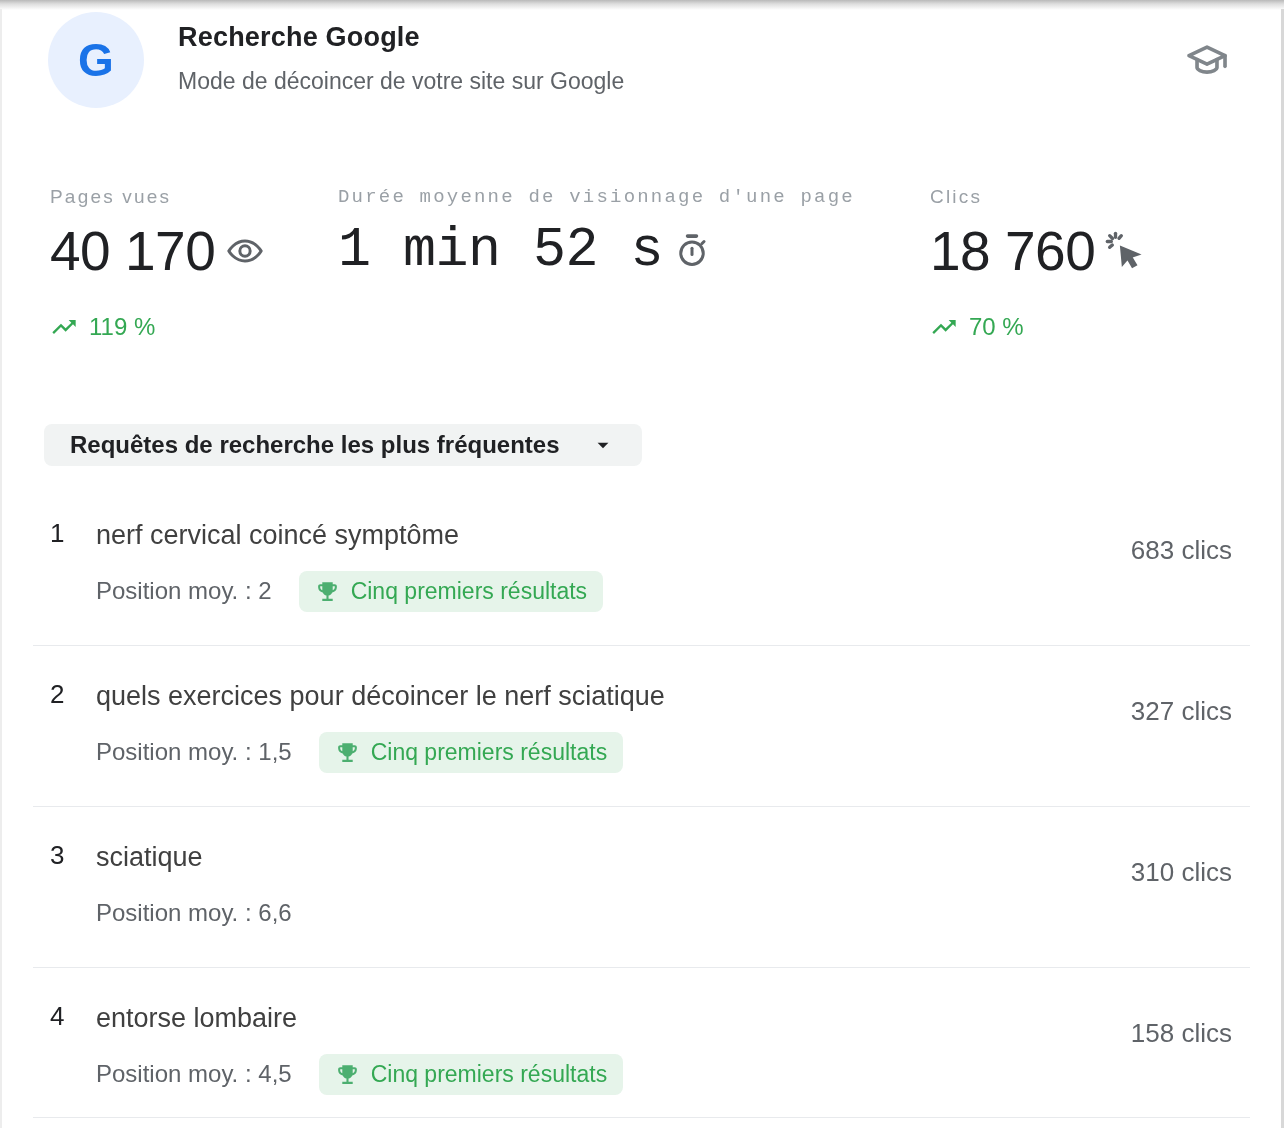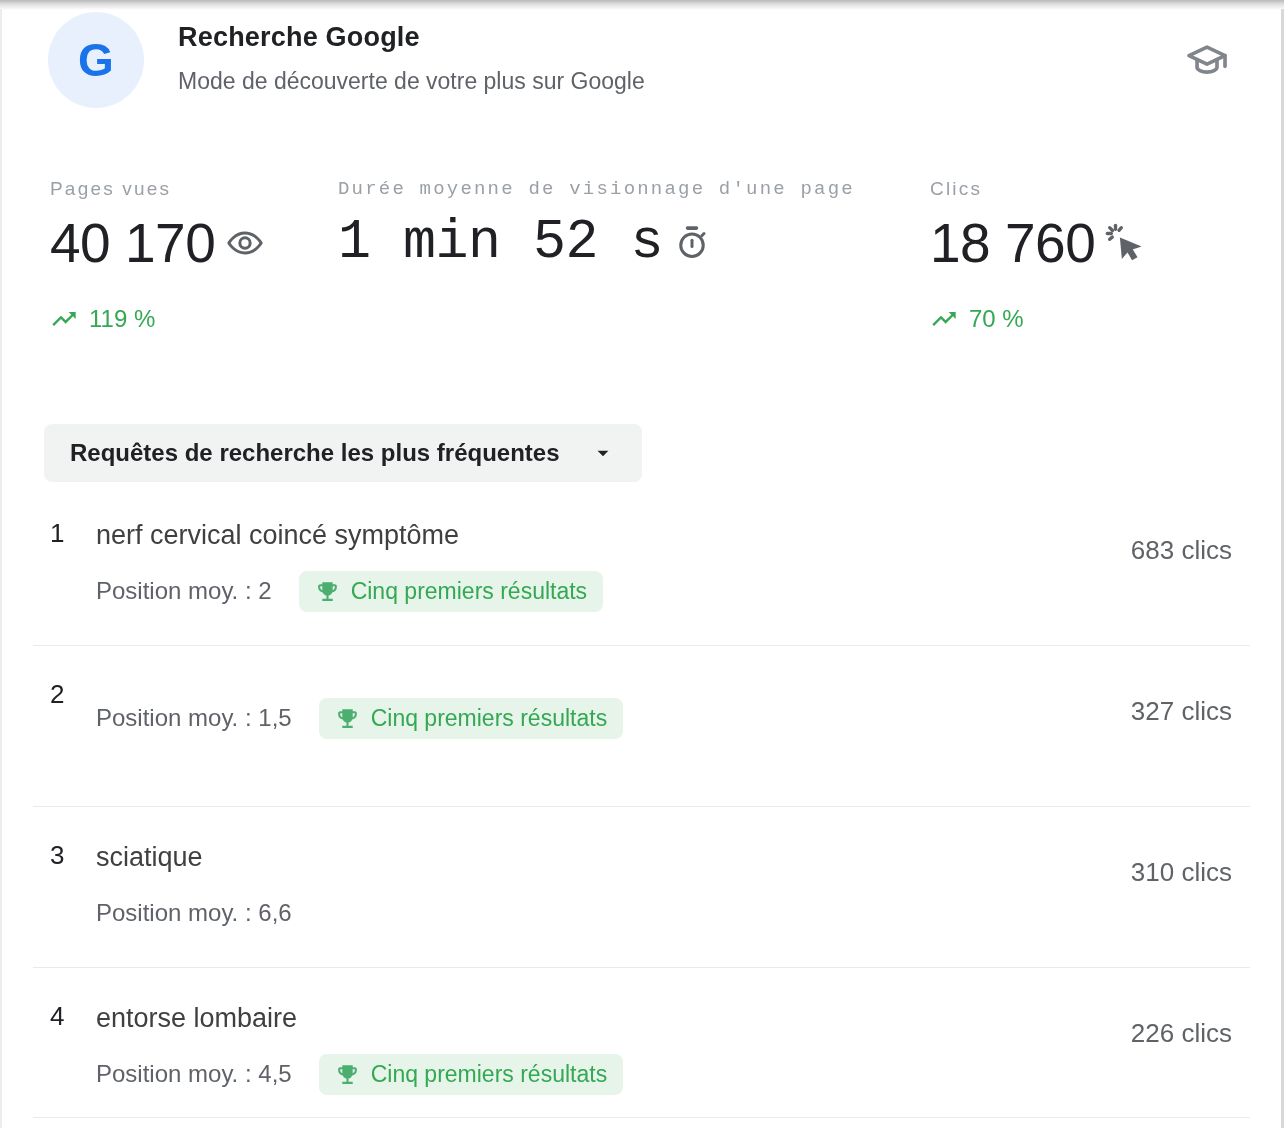--- a/index.html
+++ b/index.html
@@ -18,34 +18,34 @@
   .header { position:absolute; top:12px; left:48px; display:flex; align-items:flex-start; }
   .avatar { width:96px; height:96px; border-radius:50%; background:#e8f0fe;
     display:flex; align-items:center; justify-content:center; }
   .avatar span { font-size:46px; font-weight:700; color:#1a73e8; }
   .header-text { margin-left:34px; padding-top:10px; }
   .page-title { font-size:27px; font-weight:600; color:#202124; letter-spacing:.2px; }
   .page-subtitle { margin-top:15px; font-size:23px; font-weight:400; color:#5f6368; }
   .school-btn { position:absolute; top:38px; right:54px; width:46px; height:46px; cursor:pointer; }
 
   
-  .stats { position:absolute; top:178px; left:0; right:0; height:170px; }
+  .stats { position:absolute; top:186px; left:0; right:0; height:170px; }
   .stat { position:absolute; top:0; }
   .stat-1 { left:50px; } .stat-2 { left:338px;font-family:Liberation Mono, monospace; } .stat-3 { left:930px; }
   .stat-label { font-size:19px; font-weight:500; color:#9aa0a6; letter-spacing:2.2px; }
   .stat-value-row { margin-top:13px; display:flex; align-items:center; }
   .stat-value { font-size:55px; font-weight:400; color:#202124; letter-spacing:-.5px; line-height:1.1; }
   .stat-value-icon { margin-left:10px; display:flex; }
   .stat-trend { margin-top:31px; display:flex; align-items:center; gap:11px;
     font-size:24px; font-weight:500; }
   .trend-up   { color:#34a853; }
   .trend-down { color:#80868b; }
 
   
-  .chip { position:absolute; top:424px; left:44px; height:58px; border-radius:8px;
+  .chip { position:absolute; top:424px; left:44px; height:42px; border-radius:8px;
     background:#f1f3f3; display:flex; align-items:center; gap:30px; padding:0 26px;
     cursor:pointer; }
   .chip-label { font-size:24px; font-weight:600; color:#202124; }
 
   
   .qlist { position:absolute; top:485px; left:0; right:0; }
   .qrow { position:relative; }
   .qrow-1,.qrow-2,.qrow-3 { height:161px; }
   .qrow-4 { height:150px; }
   .rank { position:absolute; left:50px; top:33px; font-size:26px; font-weight:500; color:#202124; }
@@ -68,21 +68,21 @@
   <div class="top-shadow"></div>
   <div class="edge-left"></div>
   <div class="edge-right"></div>
 
   <div class="header">
     <div class="avatar">
       <span>G</span>
     </div>
     <div class="header-text">
       <div class="page-title">Recherche Google</div>
-      <div class="page-subtitle">Mode de découverte de votre plus sur Google</div>
+      <div class="page-subtitle">Mode de décoincer de votre site sur Google</div>
     </div>
   </div>
   <div class="school-btn">
     <svg class="icon" width="46" height="46" viewBox="0 0 24 24" fill="none" stroke="#80868b" stroke-width="1.9" stroke-linejoin="round" stroke-linecap="round">
       <path d="M2.6 9.2 12 4.8l9.4 4.4L12 13.6 2.6 9.2z"></path>
       <path d="M6.8 11.3v4.1c0 1 2.3 2.4 5.2 2.4s5.2-1.4 5.2-2.4v-4.1"></path>
       <path d="M21.4 9.2v5.6"></path>
     </svg>
   </div>
 
@@ -177,20 +177,21 @@
           </span>
         </div>
       </div>
       <div class="clicks">683 clics</div>
       <div class="divider"></div>
     </div>
 
     <div class="qrow qrow-2">
       <div class="rank">2</div>
       <div class="qcontent">
+        <div class="qtext">quels exercices pour décoincer le nerf sciatique</div>
         <div class="qmeta">
           <span class="qpos">Position moy. : 1,5</span>
           <span class="badge">
             <span>
               <svg class="icon" width="25" height="25" viewBox="0 0 24 24" fill="#4caf70">
                 <path d="M19 5h-2V3H7v2H5c-1.1 0-2 .9-2 2v1c0 2.55 1.92 4.63 4.39 4.94.63 1.5 1.98 2.63 3.61 2.96V19H7v2h10v-2h-4v-3.1c1.63-.33 2.98-1.46 3.61-2.96C19.08 12.63 21 10.55 21 8V7c0-1.1-.9-2-2-2zM5 8V7h2v3.82C5.84 10.4 5 9.3 5 8zm14 0c0 1.3-.84 2.4-2 2.82V7h2v1z"></path>
               </svg>
             </span>
             <span class="badge-label">Cinq premiers résultats</span>
           </span>
@@ -221,18 +222,18 @@
           <span class="badge">
             <span>
               <svg class="icon" width="25" height="25" viewBox="0 0 24 24" fill="#4caf70">
                 <path d="M19 5h-2V3H7v2H5c-1.1 0-2 .9-2 2v1c0 2.55 1.92 4.63 4.39 4.94.63 1.5 1.98 2.63 3.61 2.96V19H7v2h10v-2h-4v-3.1c1.63-.33 2.98-1.46 3.61-2.96C19.08 12.63 21 10.55 21 8V7c0-1.1-.9-2-2-2zM5 8V7h2v3.82C5.84 10.4 5 9.3 5 8zm14 0c0 1.3-.84 2.4-2 2.82V7h2v1z"></path>
               </svg>
             </span>
             <span class="badge-label">Cinq premiers résultats</span>
           </span>
         </div>
       </div>
-      <div class="clicks">226 clics</div>
+      <div class="clicks">158 clics</div>
       <div class="divider"></div>
     </div>
 
   </div>
 </div>
 
 </body></html>

